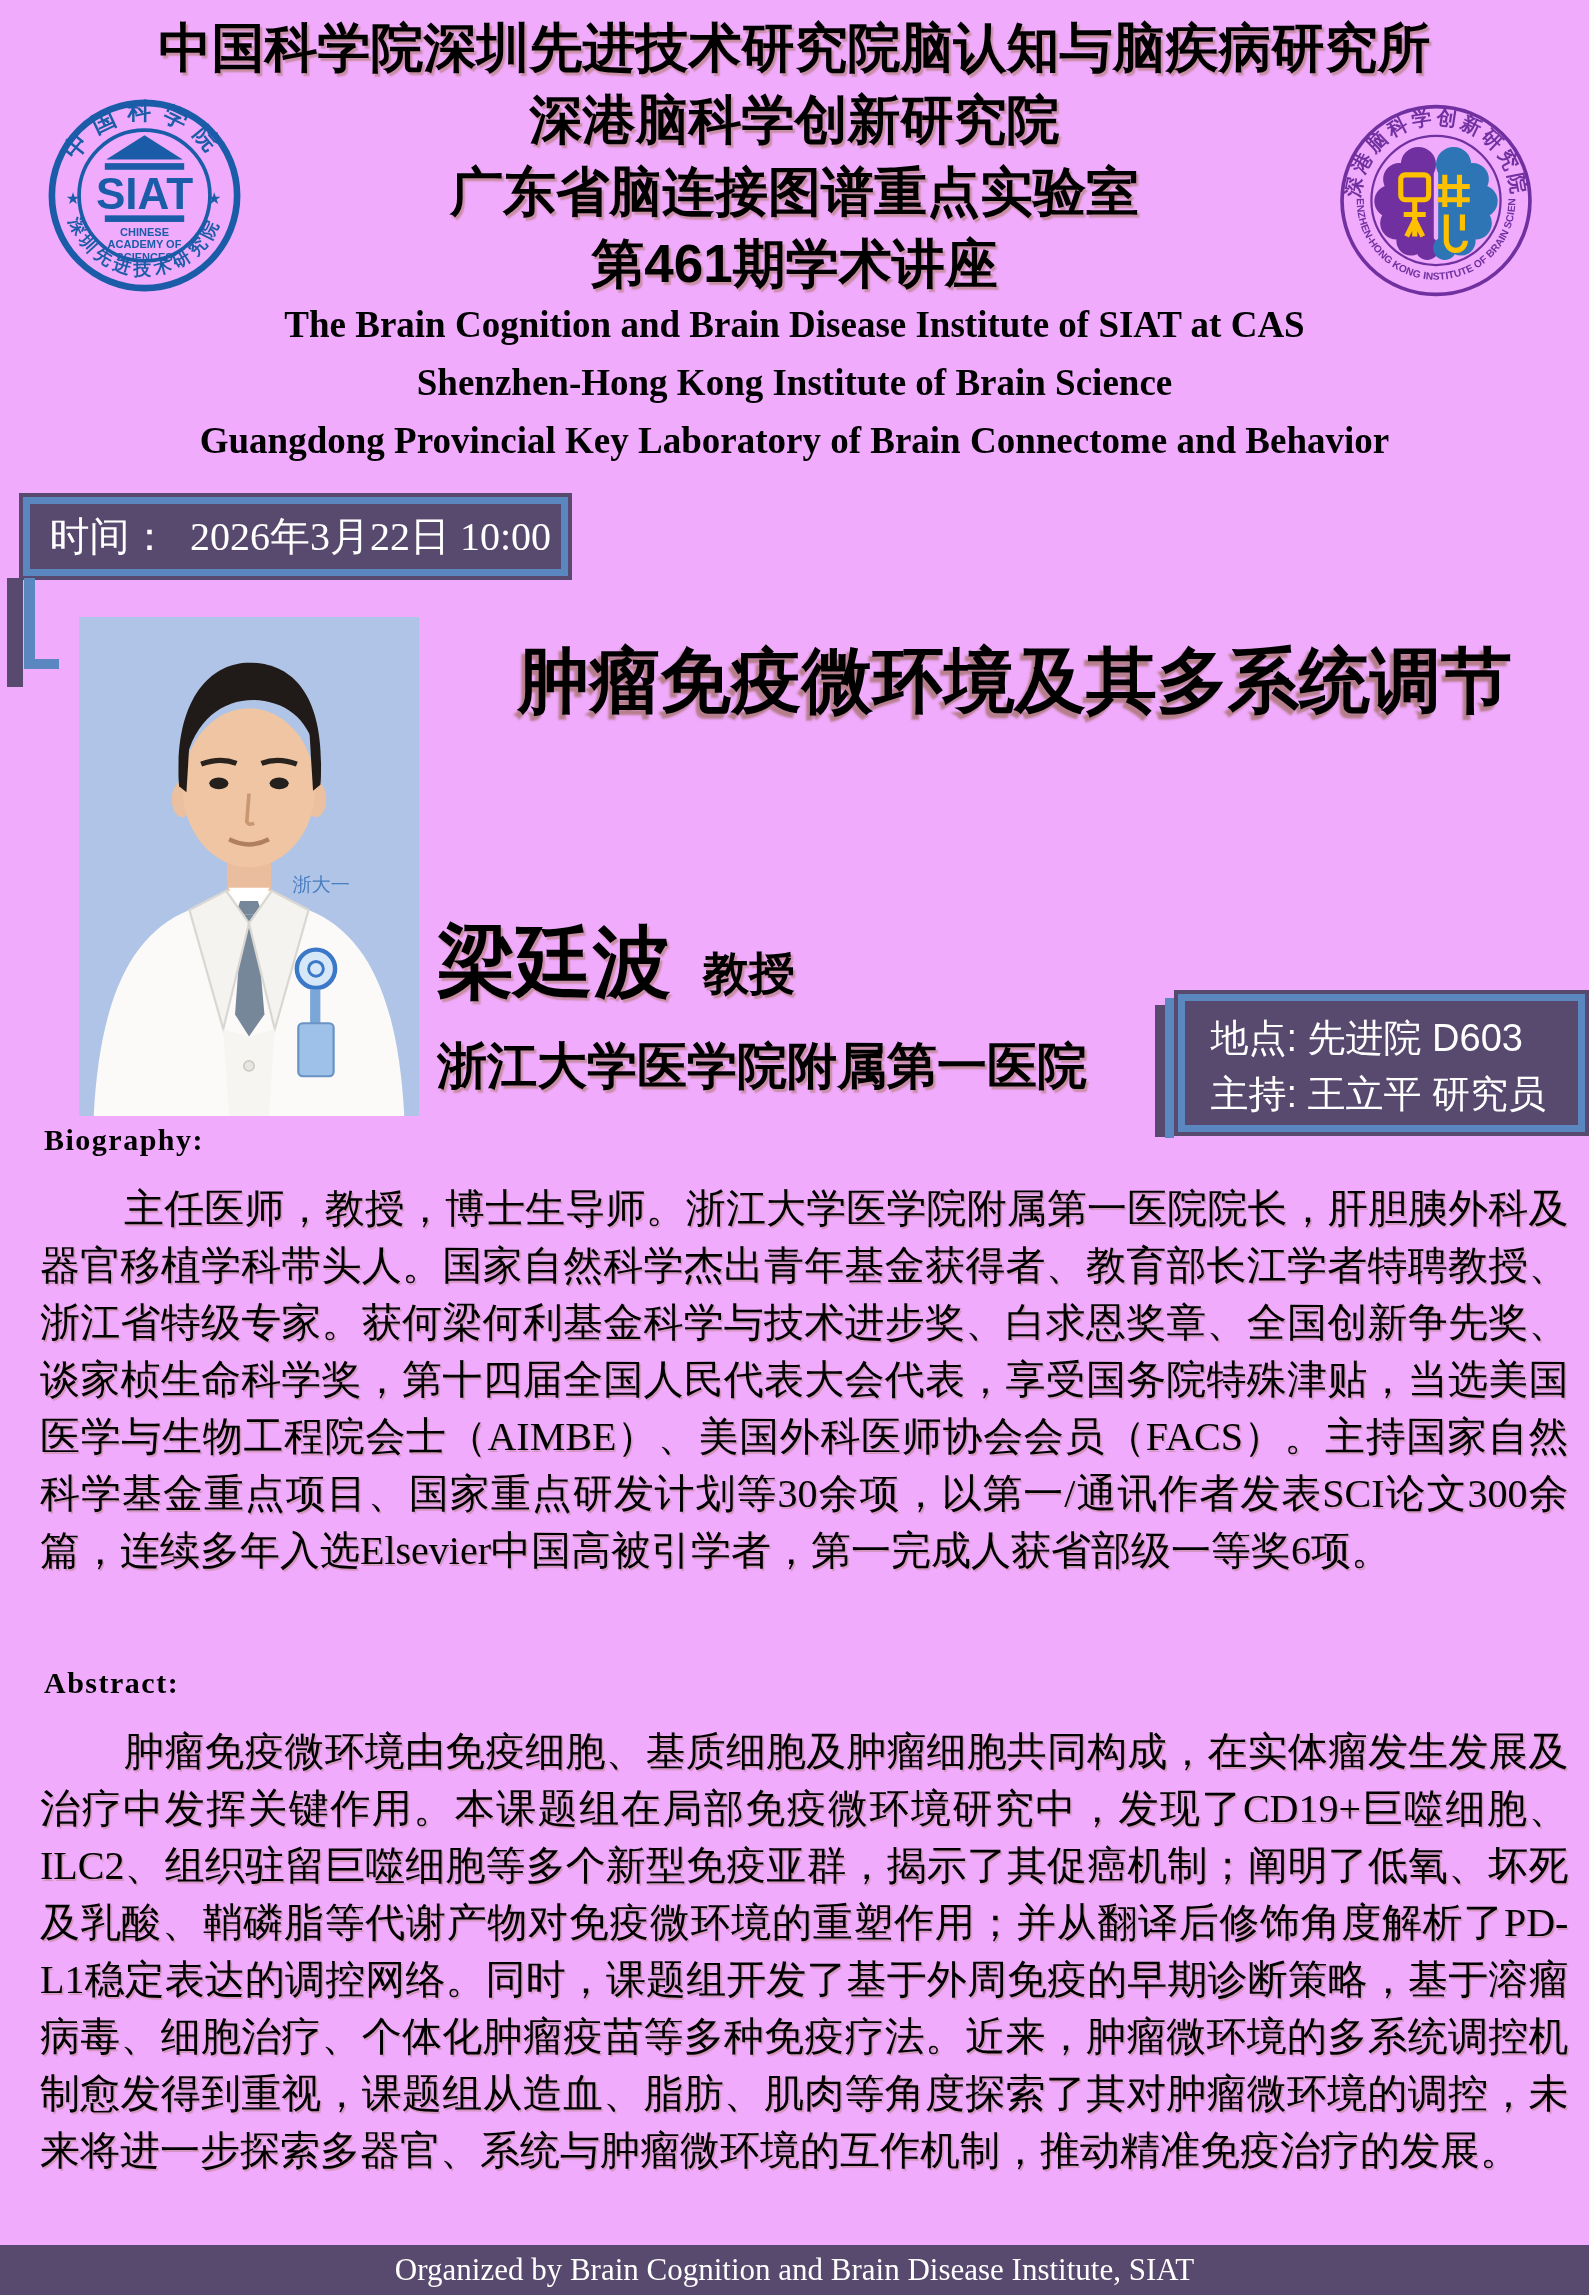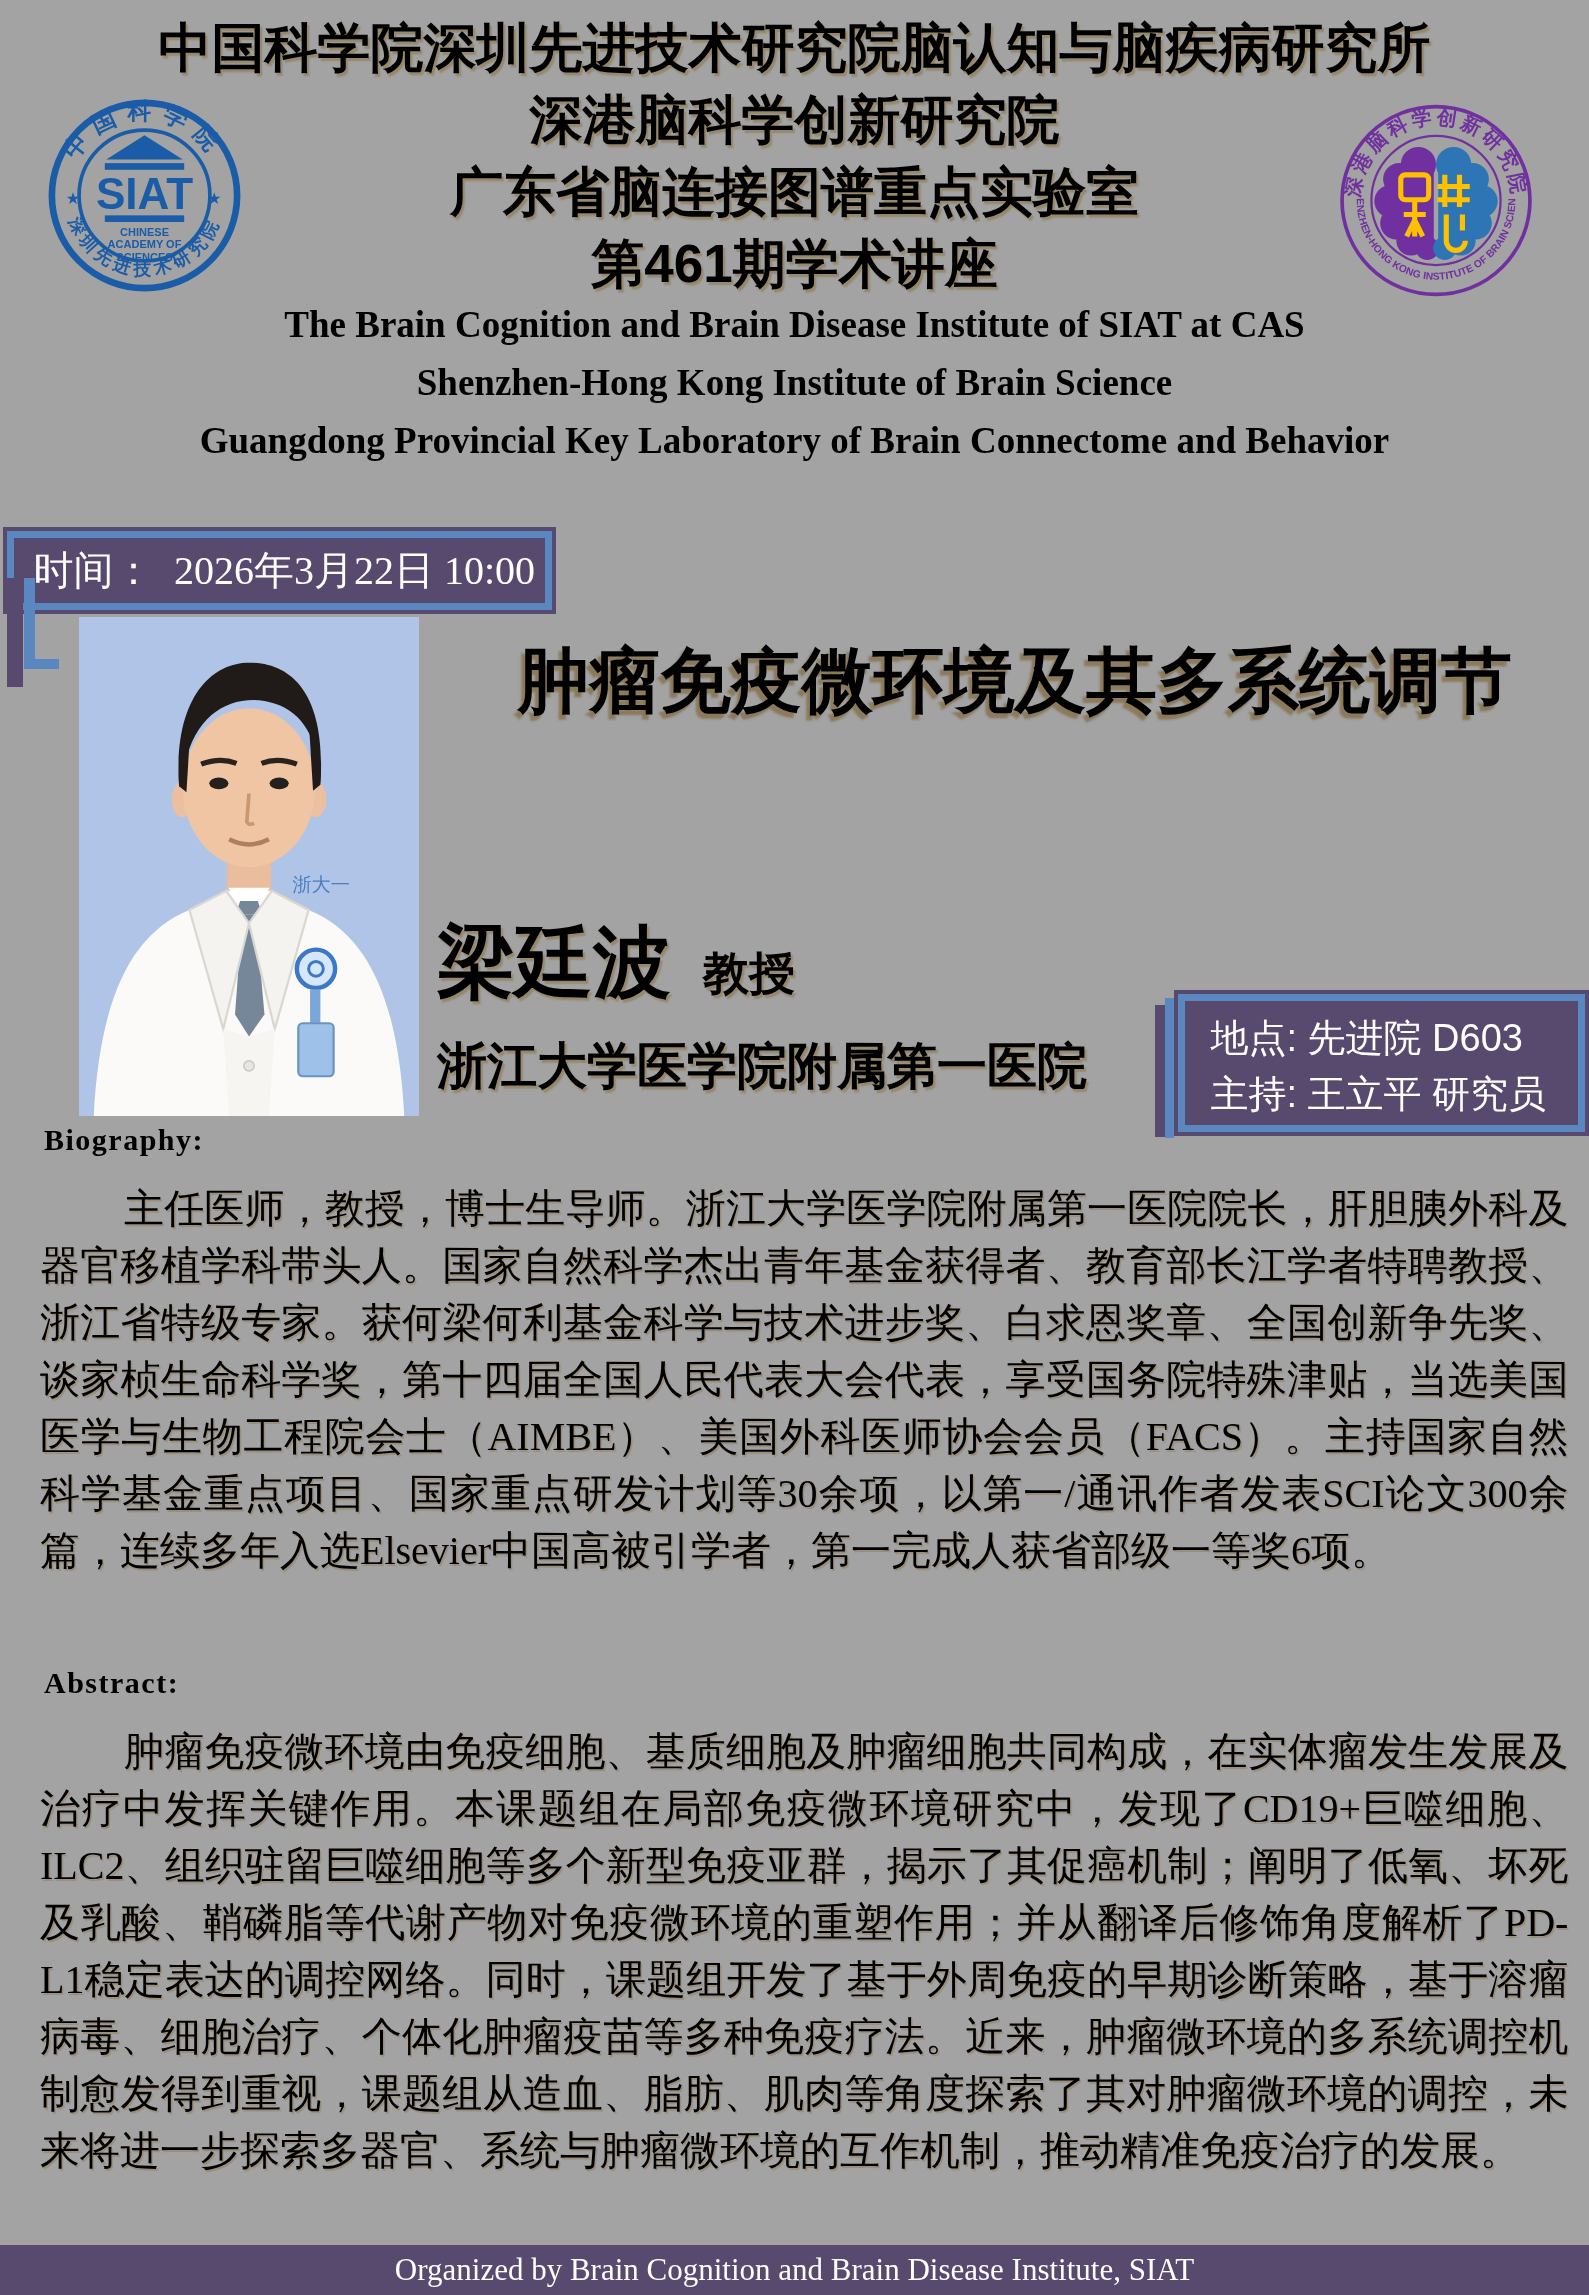--- a/index.html
+++ b/index.html
@@ -1,36 +1,36 @@
 <!DOCTYPE html>
 <html style="font-size:11.8px"><head>
 <meta charset="utf-8">
 <style>
   html,body{margin:0;padding:0;}
   body{font-family:"Liberation Sans",sans-serif;}
-  .poster{position:relative;width:1589px;height:2295px;background:#a3a3a3;overflow:hidden;}
+  .poster{position:relative;width:1589px;height:2295px;background:#f0abfc;overflow:hidden;}
 
   
   .hdr-cn{position:absolute;top:11.8px;left:0;width:100%;text-align:center;
           font-weight:900;font-size:53px;line-height:72px;color:#000;
           text-shadow:2.2px 2.9px 1.5px rgba(130,85,0,.35);}
   .hdr-en{position:absolute;top:296px;left:0;width:100%;text-align:center;
           font-family:"Liberation Serif",serif;font-weight:bold;font-size:37px;
           line-height:58px;color:#000;}
   .hdr-en sup{font-size:60%;vertical-align:super;}
 
   
   .logo{position:absolute;}
   #logo-siat{left:46px;top:93px;}
   #logo-brain{left:1336px;top:97px;}
 
   
   .frame-outer{position:absolute;background:#584A6E;padding:4.4px;box-sizing:border-box;}
   .frame-inner{border:7.4px solid #5B87C1;background:#584A6E;color:#fff;box-sizing:border-box;height:100%;}
-  #time-banner{left:3px;top:493px;width:553px;height:87px;margin-top:34px;}
+  #time-banner{left:19px;top:493px;width:553px;height:87px;}
   #time-banner .frame-inner{display:flex;align-items:center;padding:0 13.2px 0 19px;
       font-family:"Liberation Serif",serif;font-size:40px;white-space:nowrap;}
   #time-banner .t-label{margin-right:20.6px;}
   .bar{position:absolute;}
   #bracket1-purple{left:7.4px;top:578px;width:16px;height:109px;background:#584A6E;}
   #bracket1-blue{left:23.5px;top:578px;width:11.8px;height:91px;background:#5B87C1;}
   #bracket1-foot{left:23.5px;top:659px;width:35px;height:10.3px;background:#5B87C1;}
 
   
   #loc-box{left:1174px;top:990px;width:415px;height:146px;}

